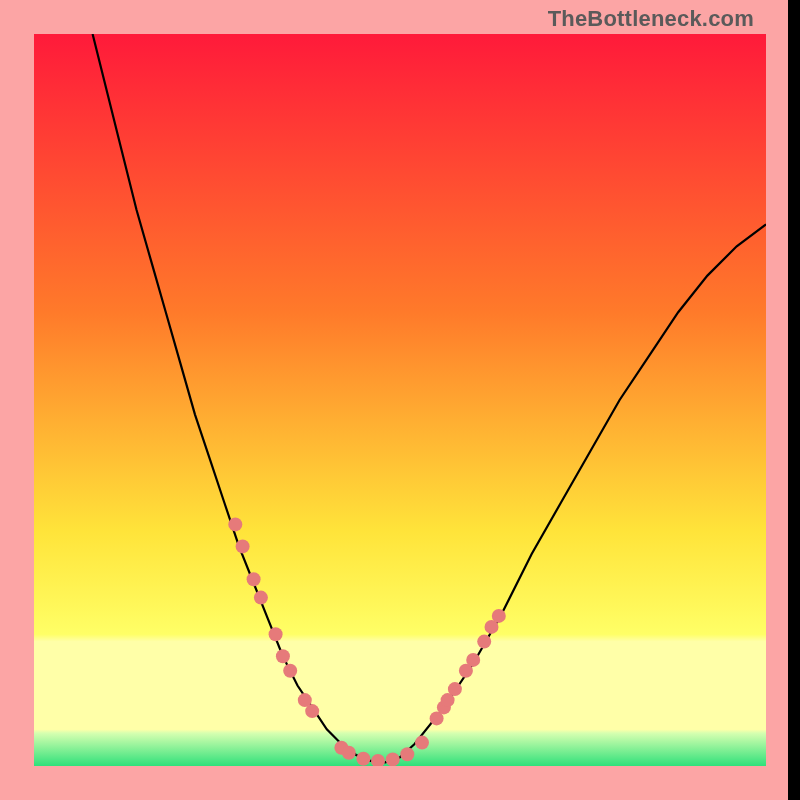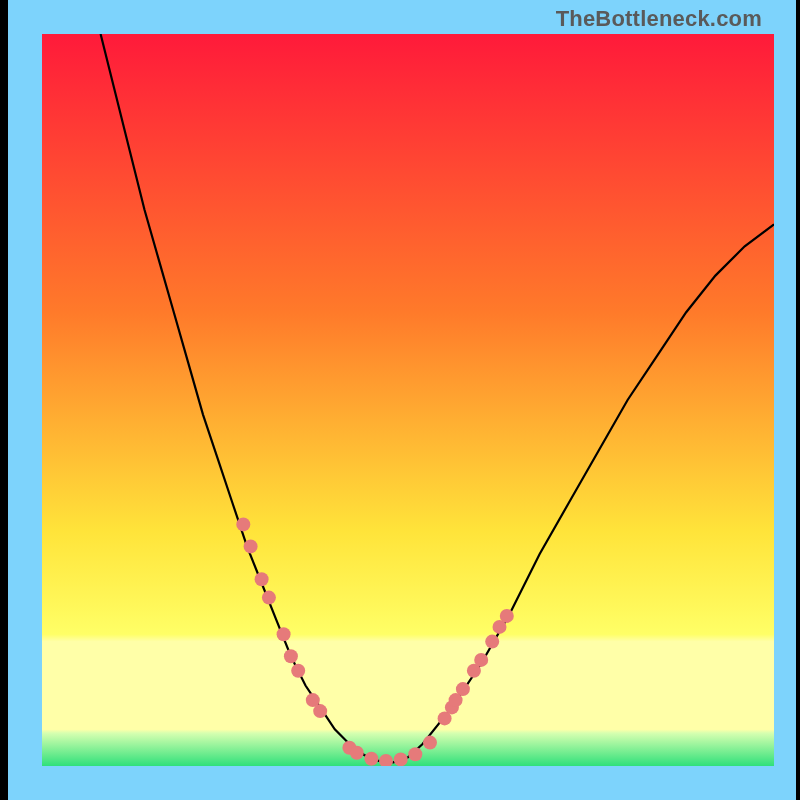--- a/index.html
+++ b/index.html
@@ -10,22 +10,21 @@
     background: #000;
     position: relative;
     font-family: Arial, sans-serif;
   }
   .frame {
     position: absolute;
     top: 0;
     left: 0;
     width: 788px;
     height: 800px;
-    background: #7dd3fc;
-    margin-left: 8px;
+    background: #fca5a5;
   }
   .plot-area {
     position: absolute;
     top: 34px;
     left: 34px;
     width: 732px;
     height: 732px;
     overflow: hidden;
   }
   .watermark {

